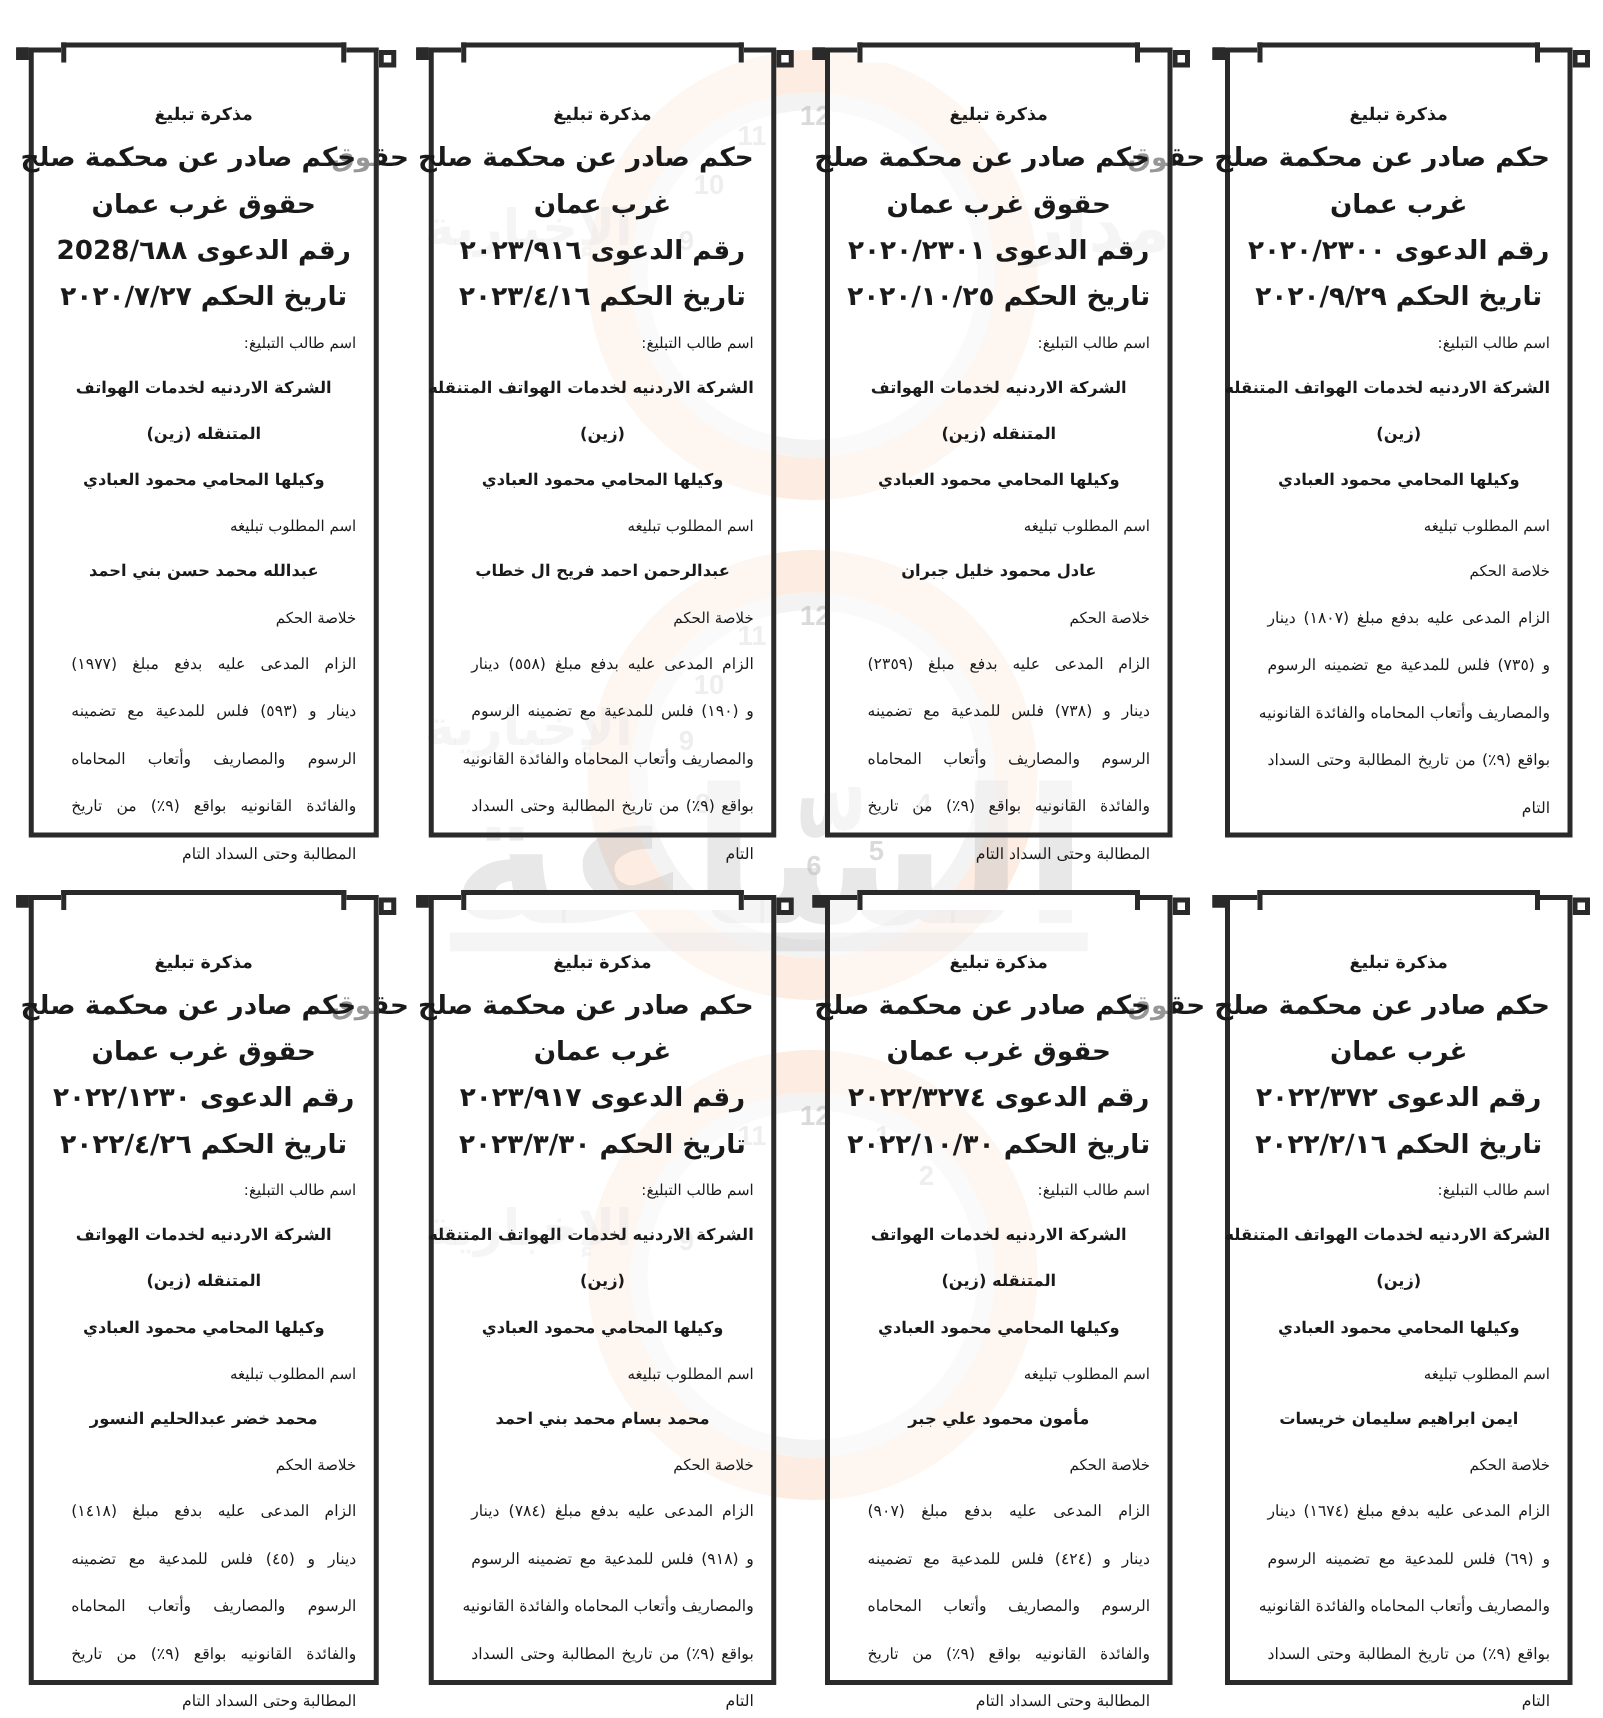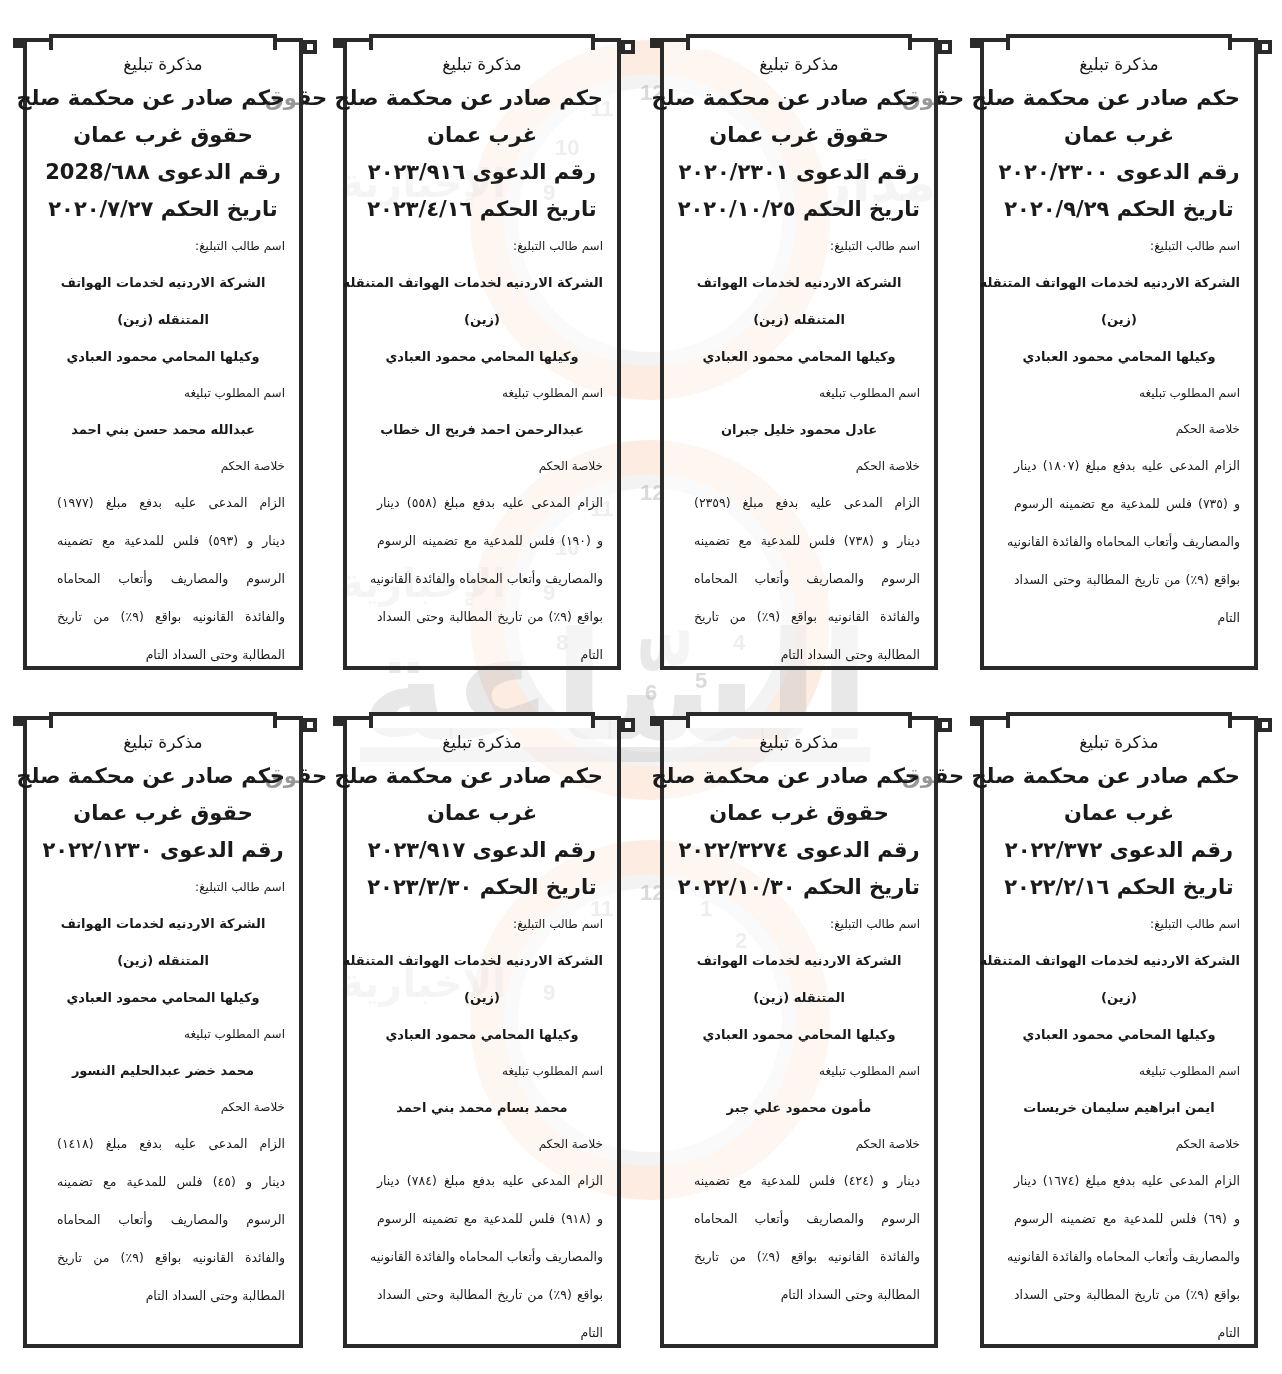--- a/index.html
+++ b/index.html
@@ -23,21 +23,21 @@
     .corner { position: absolute; top: -2px; width: 30px; height: 30px; }
     .corner.right { right: -16px; }
     .corner.left { left: -16px; }
     .corner .sq { position: absolute; width: 14px; height: 14px; border: 4px solid #2a2a2a; background: #fff; }
     .corner.right .sq { top: 4px; right: 2px; }
     .corner.left .sq { top: 2px; left: 6px; background: #2a2a2a; width: 10px; height: 10px; }
 
     .content { position: absolute; left: 18px; right: 18px; top: 10px; bottom: 10px;
                text-align: center; direction: rtl; }
     .line { display: block; white-space: nowrap; }
-    .title { font-size: 17px; font-weight: normal; height: 32px; line-height: 32px; }
+    .title { font-size: 14px; font-weight: bold; height: 32px; line-height: 32px; margin-top: 28px; }
     .heading { font-size: 21px; font-weight: bold; height: 37px; line-height: 37px; }
     .label { font-size: 12px; text-align: right; height: 36px; line-height: 36px; }
     .name { font-size: 13px; font-weight: bold; height: 37px; line-height: 37px; }
     .para { font-size: 12.5px; text-align: justify; text-align-last: justify; height: 38px; line-height: 38px; margin-left: 16px; }
     .para.last { text-align-last: right; }
   </style>
 </head>
 <body>
 
 <div class="watermark">
@@ -233,20 +233,21 @@
       <span class="line heading">حقوق غرب عمان</span>
       <span class="line heading">رقم الدعوى ٢٠٢٢/٣٢٧٤</span>
       <span class="line heading">تاريخ الحكم ٢٠٢٢/١٠/٣٠</span>
       <span class="line label">اسم طالب التبليغ:</span>
       <span class="line name">الشركة الاردنيه لخدمات الهواتف</span>
       <span class="line name">المتنقله (زين)</span>
       <span class="line name">وكيلها المحامي محمود العبادي</span>
       <span class="line label">اسم المطلوب تبليغه</span>
       <span class="line name">مأمون محمود علي جبر</span>
       <span class="line label">خلاصة الحكم</span>
+      <span class="line para">الزام المدعى عليه بدفع مبلغ (٩٠٧)</span>
       <span class="line para">دينار و (٤٢٤) فلس للمدعية مع تضمينه</span>
       <span class="line para">الرسوم والمصاريف وأتعاب المحاماه</span>
       <span class="line para">والفائدة القانونيه بواقع (٩٪) من تاريخ</span>
       <span class="line para last">المطالبة وحتى السداد التام</span>
     </div>
   </div>
 
   <div class="notice" style="left: 343px; top: 716px; width: 278px; height: 632px;">
     <div class="frame"></div>
     <div class="frame-top-cut"></div>
@@ -284,20 +285,21 @@
         <span class="sq"></span>
       </div>
     <div class="corner left">
         <span class="sq"></span>
       </div>
     <div class="content">
       <span class="line title">مذكرة تبليغ</span>
       <span class="line heading">حكم صادر عن محكمة صلح</span>
       <span class="line heading">حقوق غرب عمان</span>
       <span class="line heading">رقم الدعوى ٢٠٢٢/١٢٣٠</span>
+      <span class="line heading">تاريخ الحكم ٢٠٢٢/٤/٢٦</span>
       <span class="line label">اسم طالب التبليغ:</span>
       <span class="line name">الشركة الاردنيه لخدمات الهواتف</span>
       <span class="line name">المتنقله (زين)</span>
       <span class="line name">وكيلها المحامي محمود العبادي</span>
       <span class="line label">اسم المطلوب تبليغه</span>
       <span class="line name">محمد خضر عبدالحليم النسور</span>
       <span class="line label">خلاصة الحكم</span>
       <span class="line para">الزام المدعى عليه بدفع مبلغ (١٤١٨)</span>
       <span class="line para">دينار و (٤٥) فلس للمدعية مع تضمينه</span>
       <span class="line para">الرسوم والمصاريف وأتعاب المحاماه</span>

